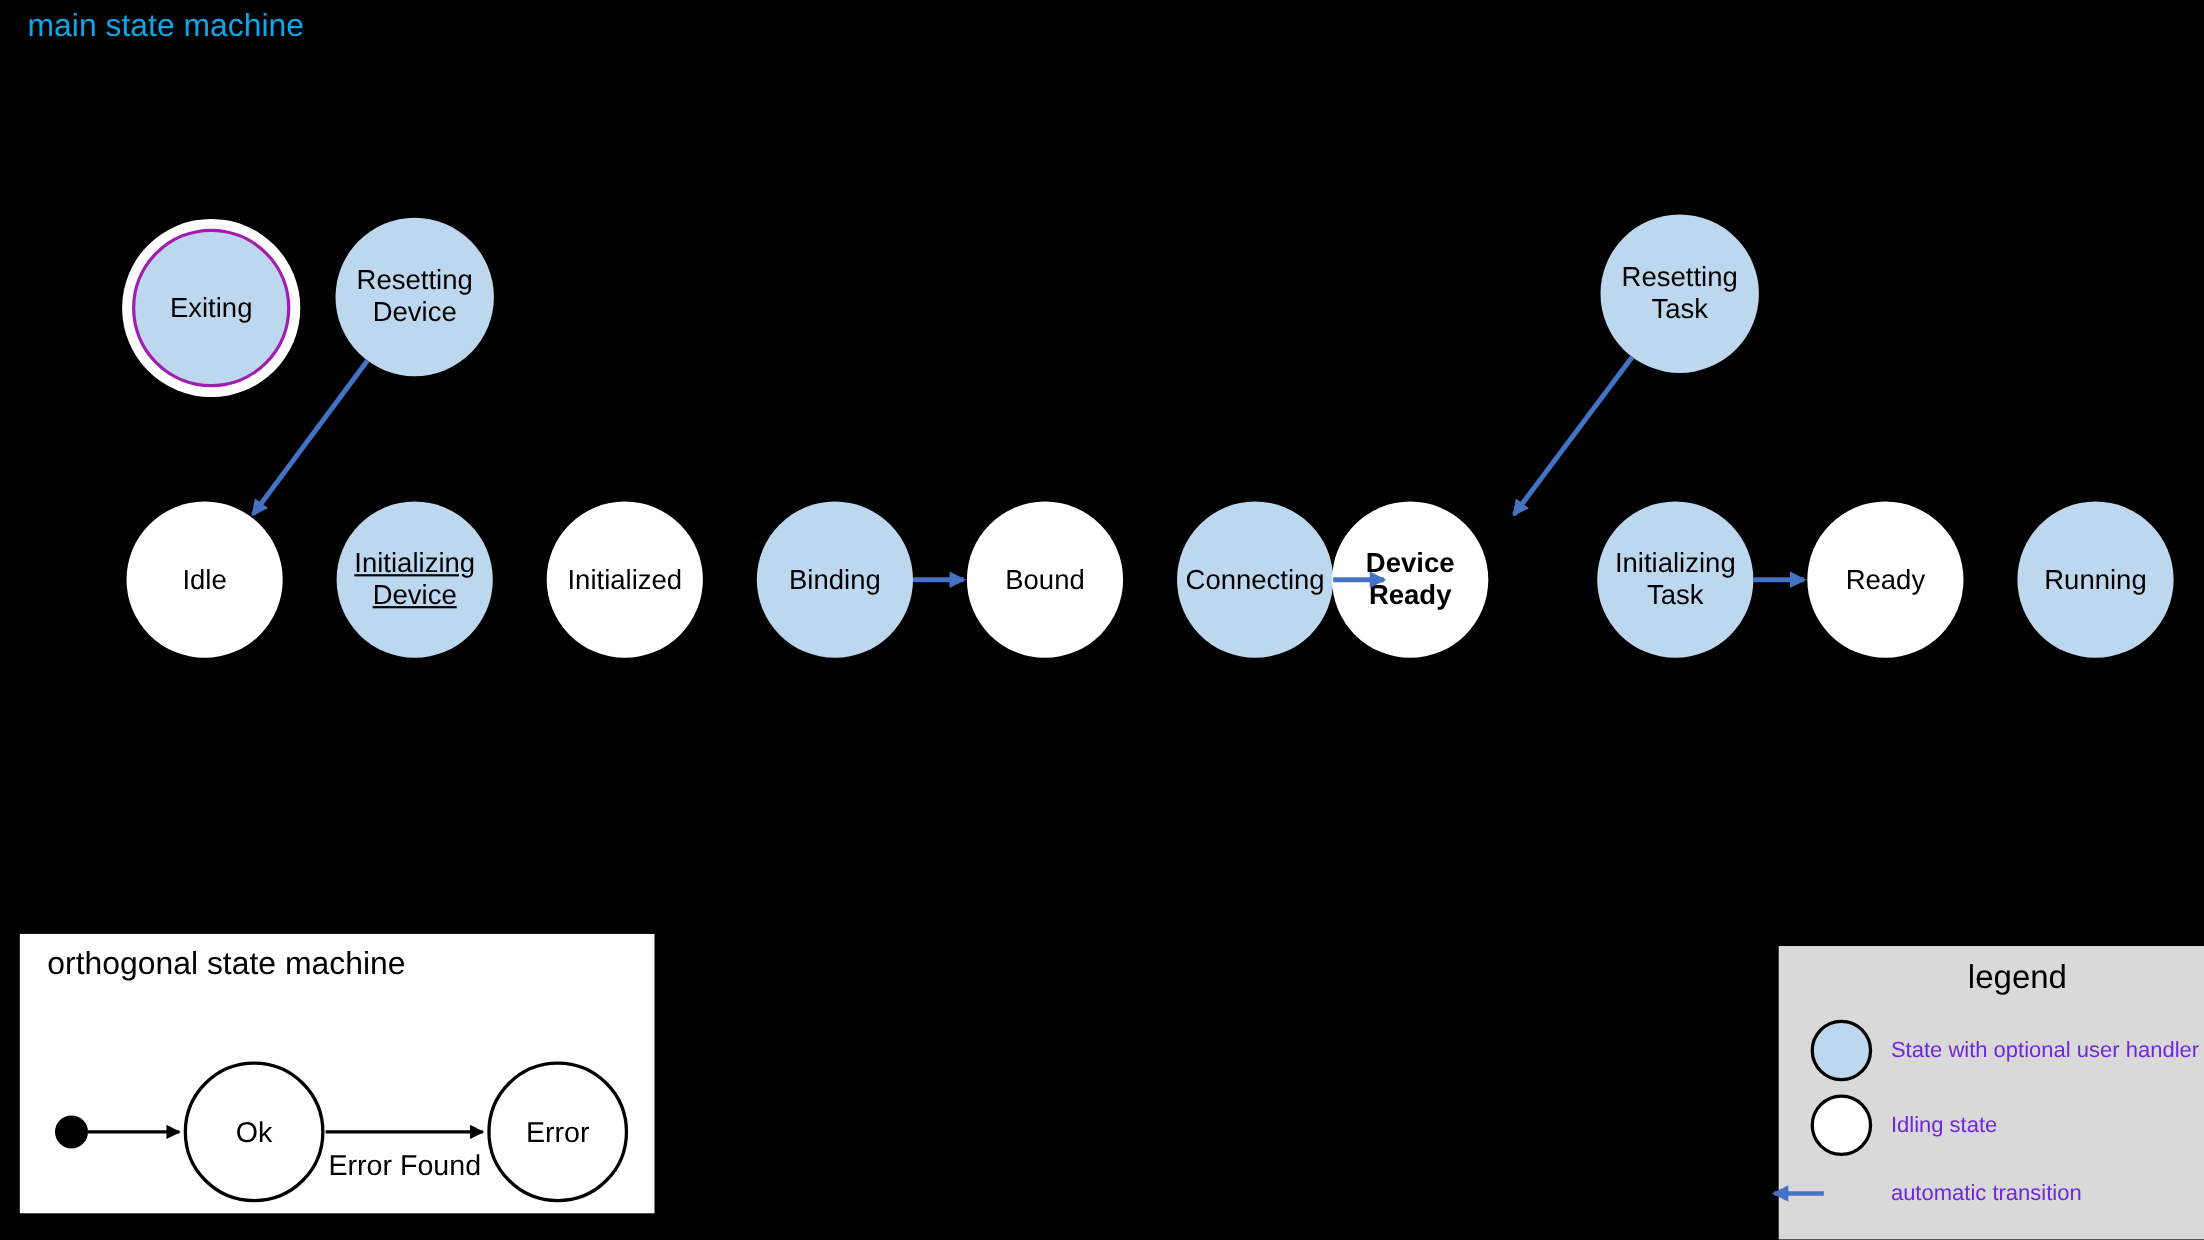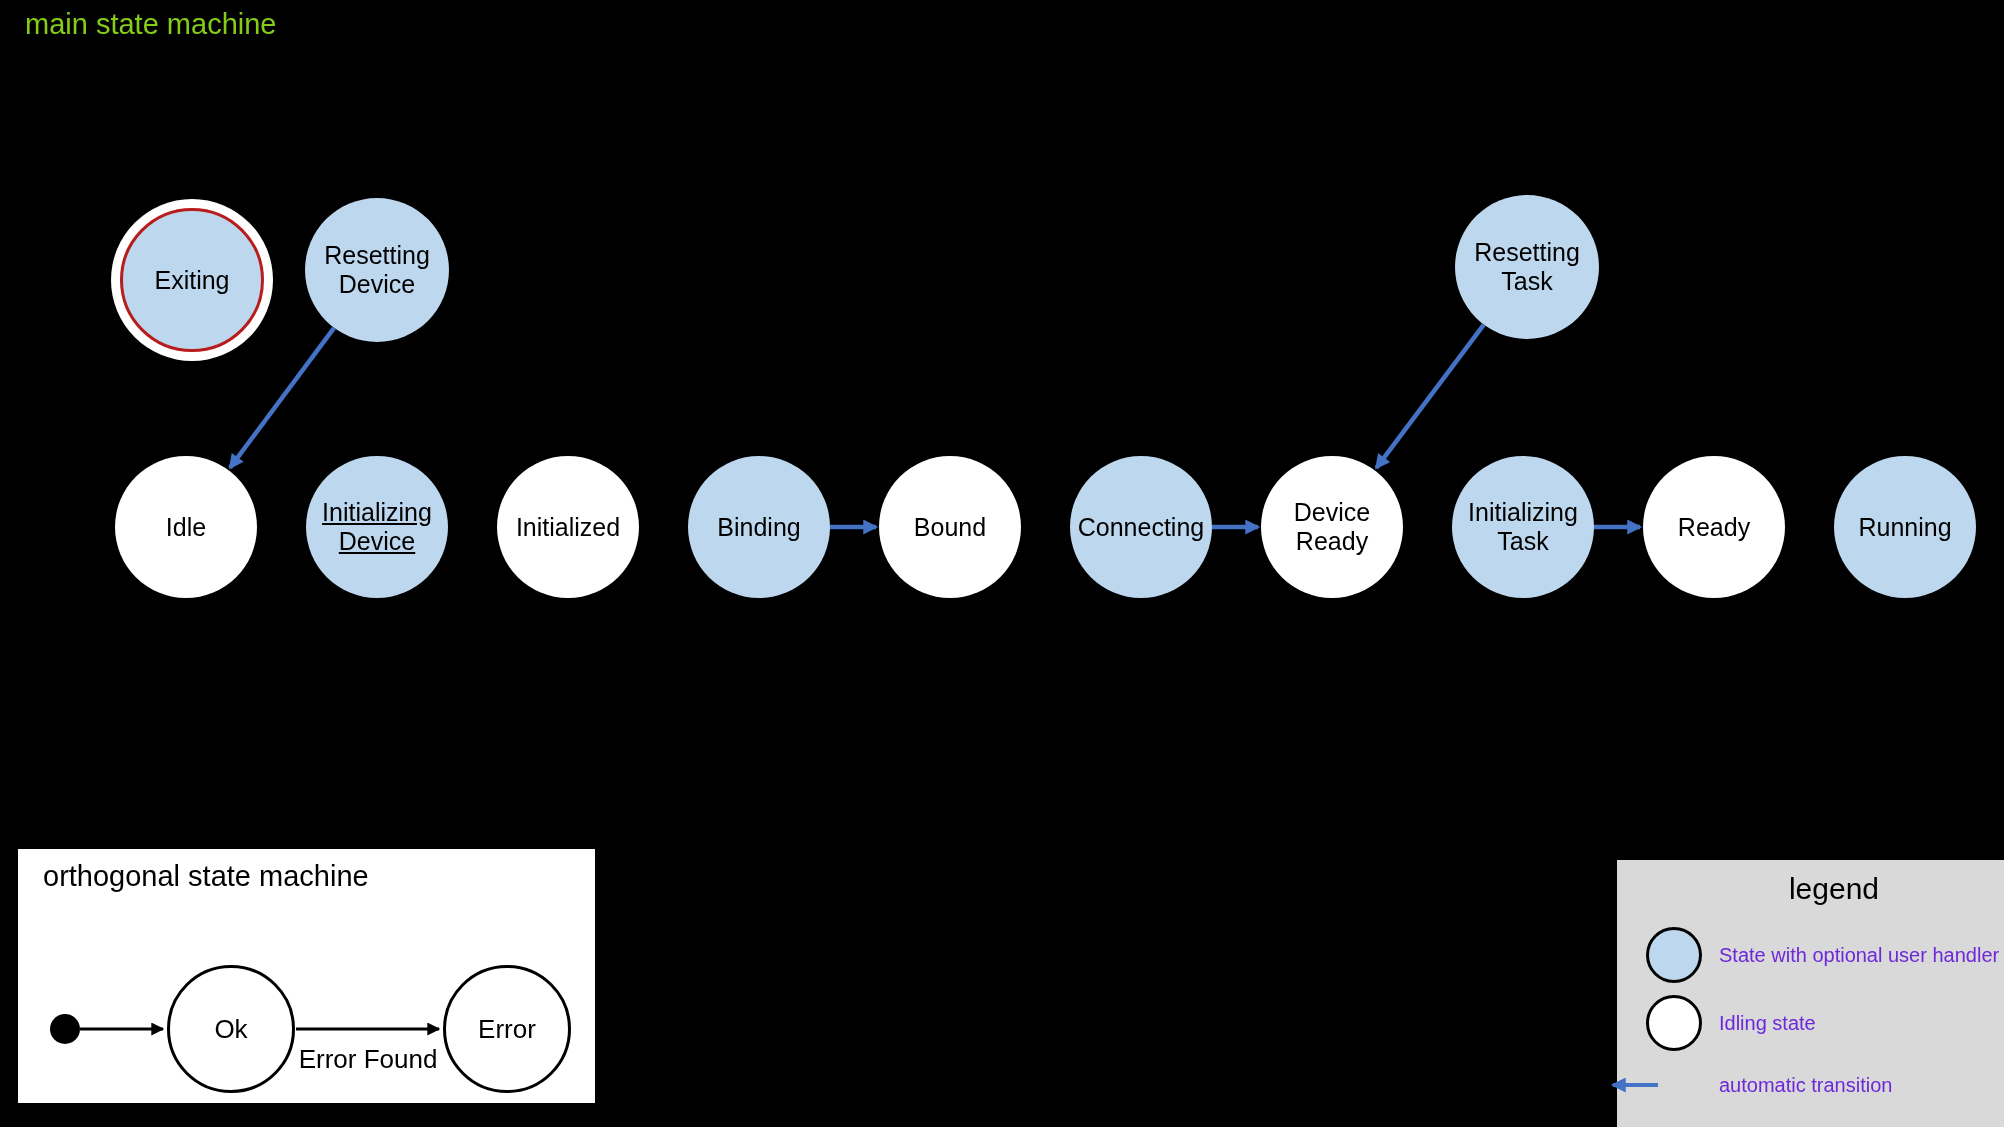--- a/index.html
+++ b/index.html
@@ -13,40 +13,40 @@
     height: 1127px;
     background: #000000;
     overflow: hidden;
     font-family: "Liberation Sans", "DejaVu Sans", sans-serif;
   }
   .main-title {
     position: absolute;
     left: 25px;
     top: 8px;
     font-size: 29px;
-    color: #84cc16;
+    color: #0ea5e9;
     z-index: 2;
   }
   
   .state {
     position: absolute;
     border-radius: 50%;
     display: flex;
     align-items: center;
     justify-content: center;
     text-align: center;
     font-size: 25px;
     line-height: 1.16;
     color: #000000;
     box-sizing: border-box;
     z-index: 2;
   }
   .state.handler { background: #bdd7ee; }
   .state.idling  { background: #ffffff; }
-  .state.final   { border: 3px solid #b91c1c; box-shadow: 0 0 0 9px #ffffff; }
+  .state.final   { border: 3px solid #a21caf; box-shadow: 0 0 0 9px #ffffff; }
 
   
   #arrows {
     position: absolute;
     left: 0; top: 0;
     width: 2004px;
     height: 1127px;
     z-index: 4;
     pointer-events: none;
   }
@@ -177,21 +177,21 @@
       </div>
       <div class="state handler" style="left: 688px; top: 456px; height: 142px; width: 142px;">
         <span>Binding</span>
       </div>
       <div class="state idling" style="left: 879px; top: 456px; height: 142px; width: 142px; text-align: right;">
         <span>Bound</span>
       </div>
       <div class="state handler" style="left: 1070px; top: 456px; height: 142px; width: 142px;">
         <span>Connecting</span>
       </div>
-      <div class="state idling" style="left: 1261px; top: 456px; height: 142px; width: 142px;">
+      <div class="state idling" style="left: 1211px; top: 456px; height: 142px; width: 142px; font-weight: bold;">
         <span>Device Ready</span>
       </div>
       <div class="state handler" style="left: 1452px; top: 456px; height: 142px; width: 142px;">
         <span>Initializing Task</span>
       </div>
       <div class="state idling" style="left: 1643px; top: 456px; height: 142px; width: 142px;">
         <span>Ready</span>
       </div>
       <div class="state handler" style="left: 1834px; top: 456px; height: 142px; width: 142px;">
         <span>Running</span>

